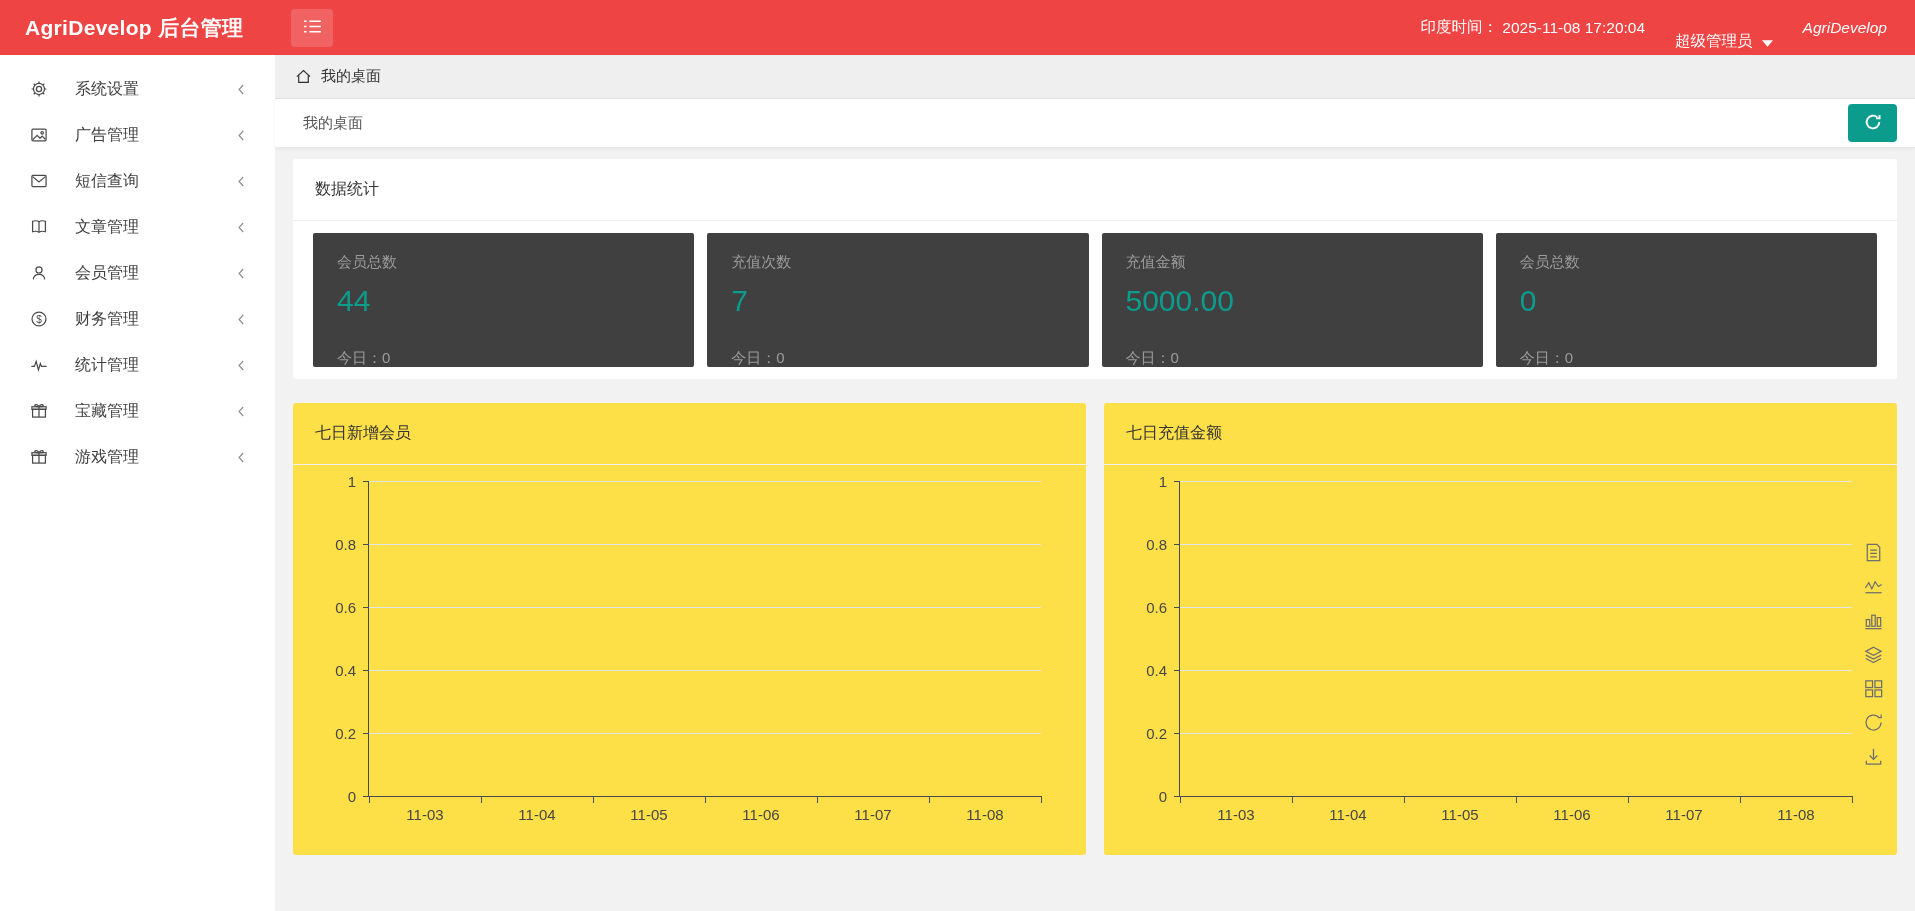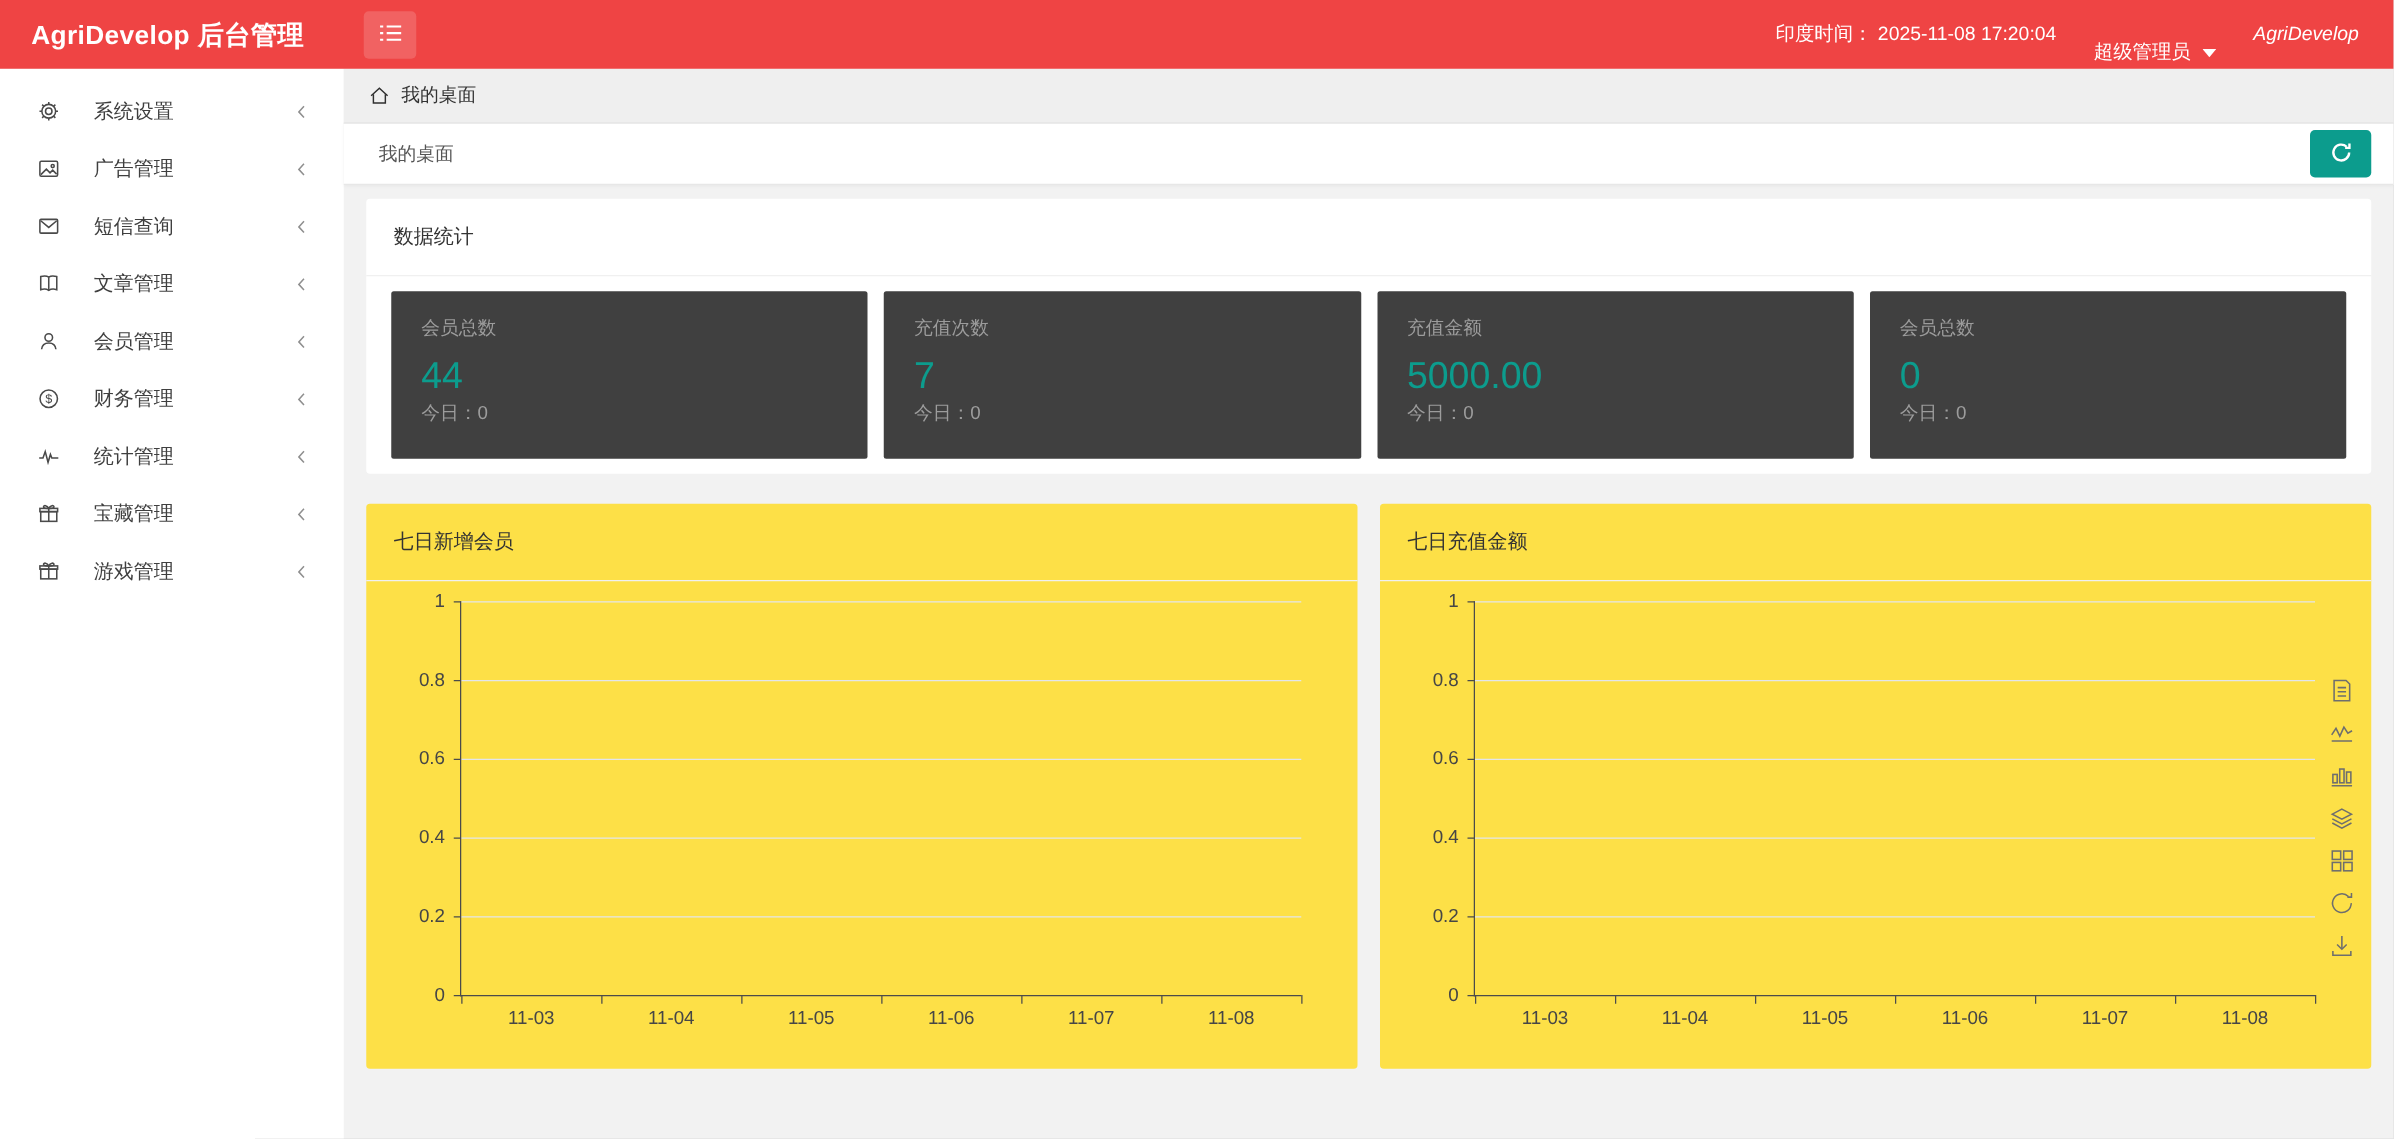--- a/index.html
+++ b/index.html
@@ -37,21 +37,21 @@
                border-radius:4px;display:flex;align-items:center;justify-content:center;cursor:pointer;padding:0;}
 
   
   .stats-section{position:absolute;left:18px;right:18px;top:104px;height:220px;background:#fff;border-radius:3px;}
   .section-title{height:61px;display:flex;align-items:center;padding-left:22px;font-size:16px;color:#333;
                  border-bottom:1px solid #f0f0f0;}
   .stats-grid{display:grid;grid-template-columns:repeat(4,1fr);gap:13px;padding:12px 20px;}
   .stat-card{background:#404040;border-radius:2px;height:134px;box-sizing:border-box;padding:20px 24px;}
   .stat-label{font-size:15px;color:#9c9c9c;}
   .stat-value{font-size:30px;color:#0c9c8d;margin-top:12px;}
-  .stat-today{font-size:15px;color:#9c9c9c;margin-top:3px;}
+  .stat-today{font-size:15px;color:#9c9c9c;margin-top:31px;}
 
   
   .charts-row{position:absolute;left:18px;right:18px;top:348px;display:grid;
               grid-template-columns:1fr 1fr;gap:18px;}
   .chart-card{background:#fde047;border-radius:3px;height:452px;position:relative;}
   .chart-body{position:relative;height:391px;}
   .chart-plot{position:absolute;left:75px;top:16px;width:672px;height:315px;
               border-left:1px solid #4b4b4b;border-bottom:1px solid #4b4b4b;}
   .gridline{position:absolute;left:0;right:0;height:1px;background:#e3e5ea;}
   .ytick{position:absolute;left:-6px;width:6px;height:1px;background:#4b4b4b;}

